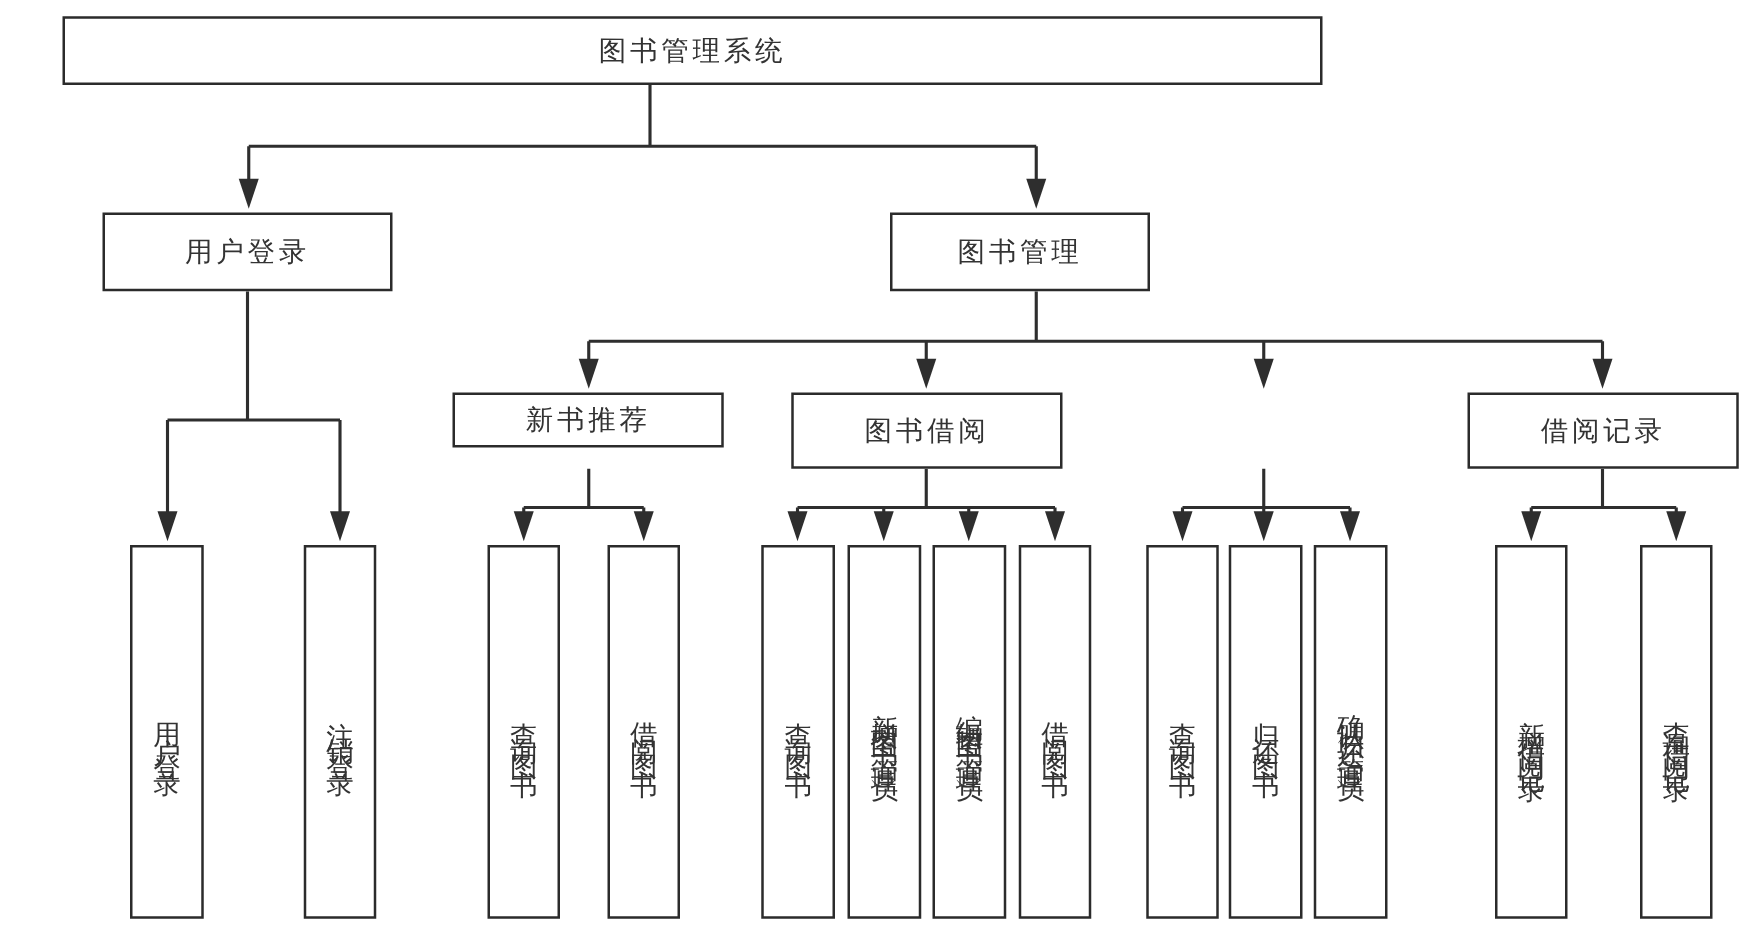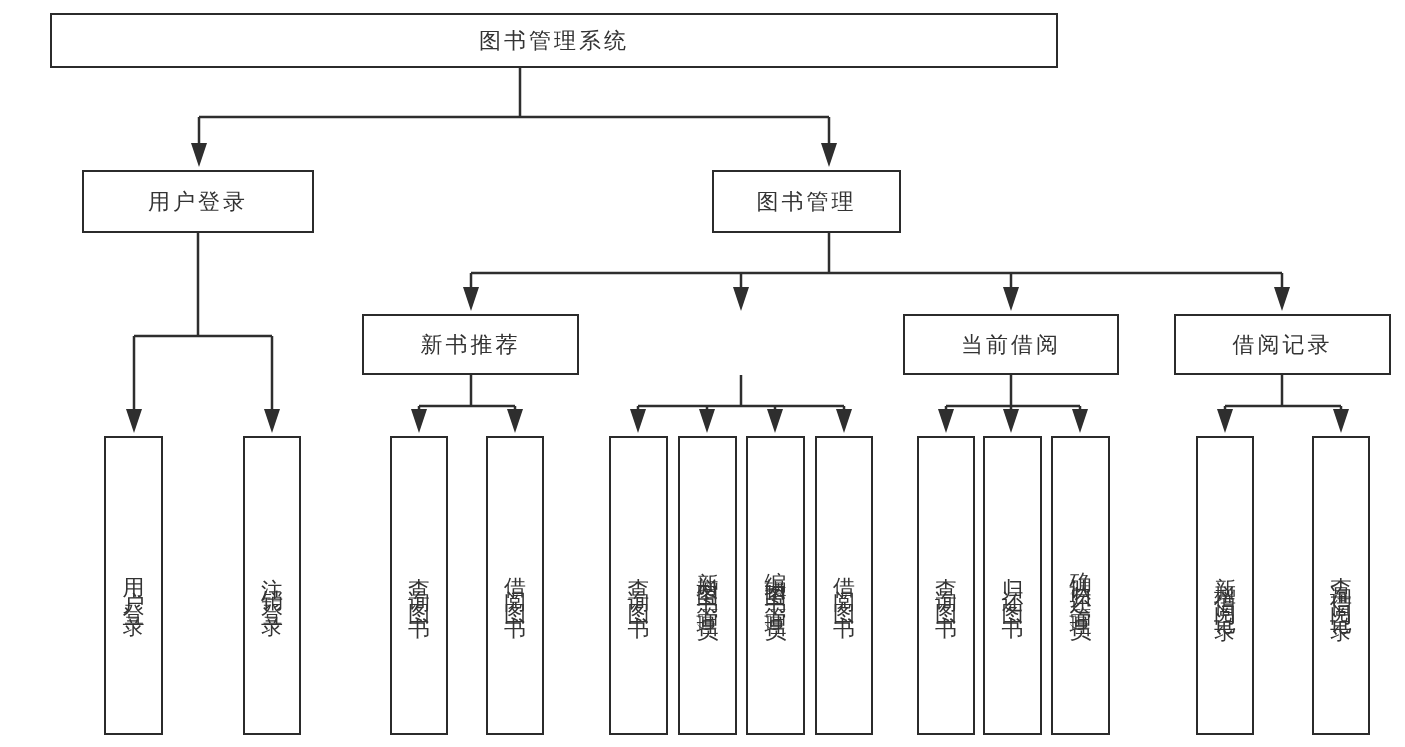--- a/index.html
+++ b/index.html
@@ -58,24 +58,24 @@
       <polygon points="1011,433 1003,409 1019,409"></polygon>
       <polygon points="1080,433 1072,409 1088,409"></polygon>
       <polygon points="1225,433 1217,409 1233,409"></polygon>
       <polygon points="1341,433 1333,409 1349,409"></polygon>
     </g>
   </svg>
 
   <div class="hbox" style="left:12px;top:13px;width:1008px;height:55px;margin-left:38px;">图书管理系统</div>
 
   <div class="hbox" style="left:82px;top:170px;width:232px;height:63px;">用户登录</div>
-  <div class="hbox" style="left:712px;top:170px;width:189px;height:63px;">图书管理</div>
+  <div class="hbox" style="left:712px;top:170px;width:208px;height:63px;">图书管理</div>
 
-  <div class="hbox" style="left:362px;top:314px;width:217px;height:61px;font-family:Liberation Serif, serif;">新书推荐</div>
-  <div class="hbox" style="left:903px;top:314px;width:216px;height:61px;">当前借阅</div>
+  <div class="hbox" style="left:362px;top:314px;width:217px;height:44px;font-family:Liberation Serif, serif;">新书推荐</div>
+  <div class="hbox" style="left:633px;top:314px;width:217px;height:61px;">图书借阅</div>
   <div class="hbox" style="left:1174px;top:314px;width:217px;height:61px;">借阅记录</div>
 
   <div class="vbox ls-wide" style="left:104px;top:436px;width:59px;height:299px;">用户登录</div>
   <div class="vbox ls-wide" style="left:243px;top:436px;width:58px;height:299px;">注销登录</div>
 
   <div class="vbox ls-wide" style="left:390px;top:436px;width:58px;height:299px;">查询图书</div>
   <div class="vbox ls-wide" style="left:486px;top:436px;width:58px;height:299px;">借阅图书</div>
 
   <div class="vbox ls-wide" style="left:609px;top:436px;width:59px;height:299px;">查询图书</div>
   <div class="vbox ls-tight" style="left:678px;top:436px;width:59px;height:299px;">新增图书（管理员）</div>

